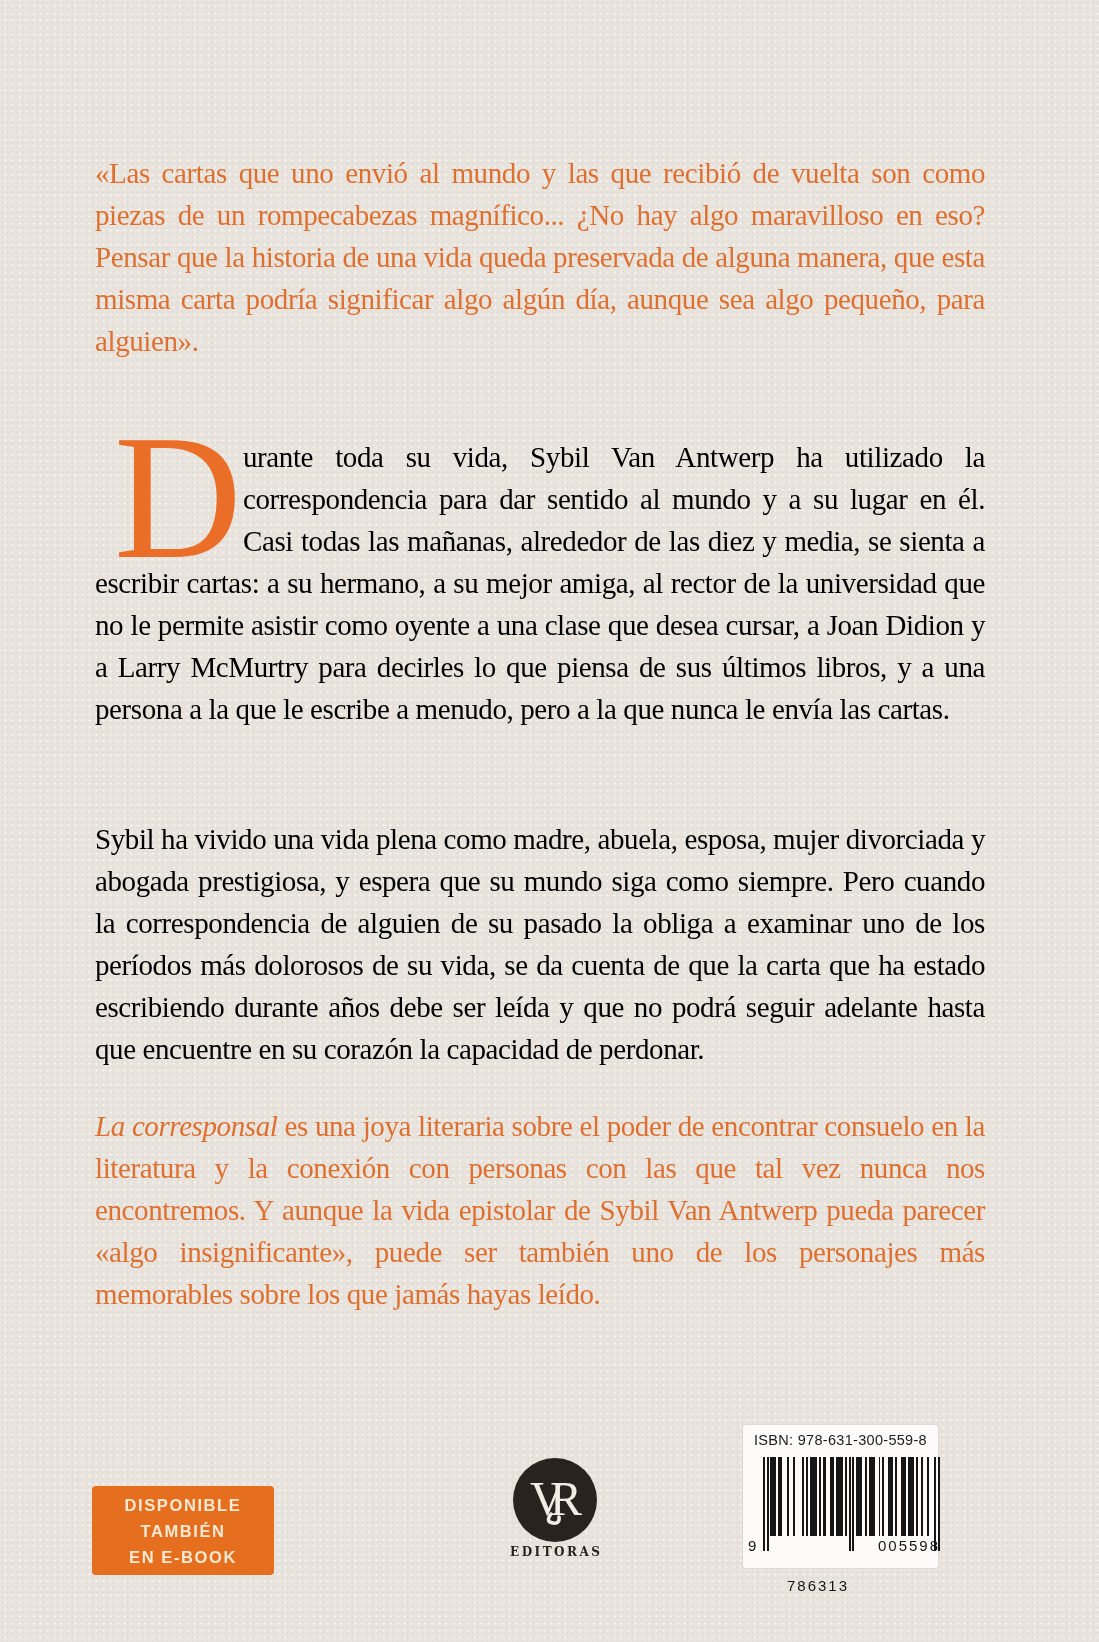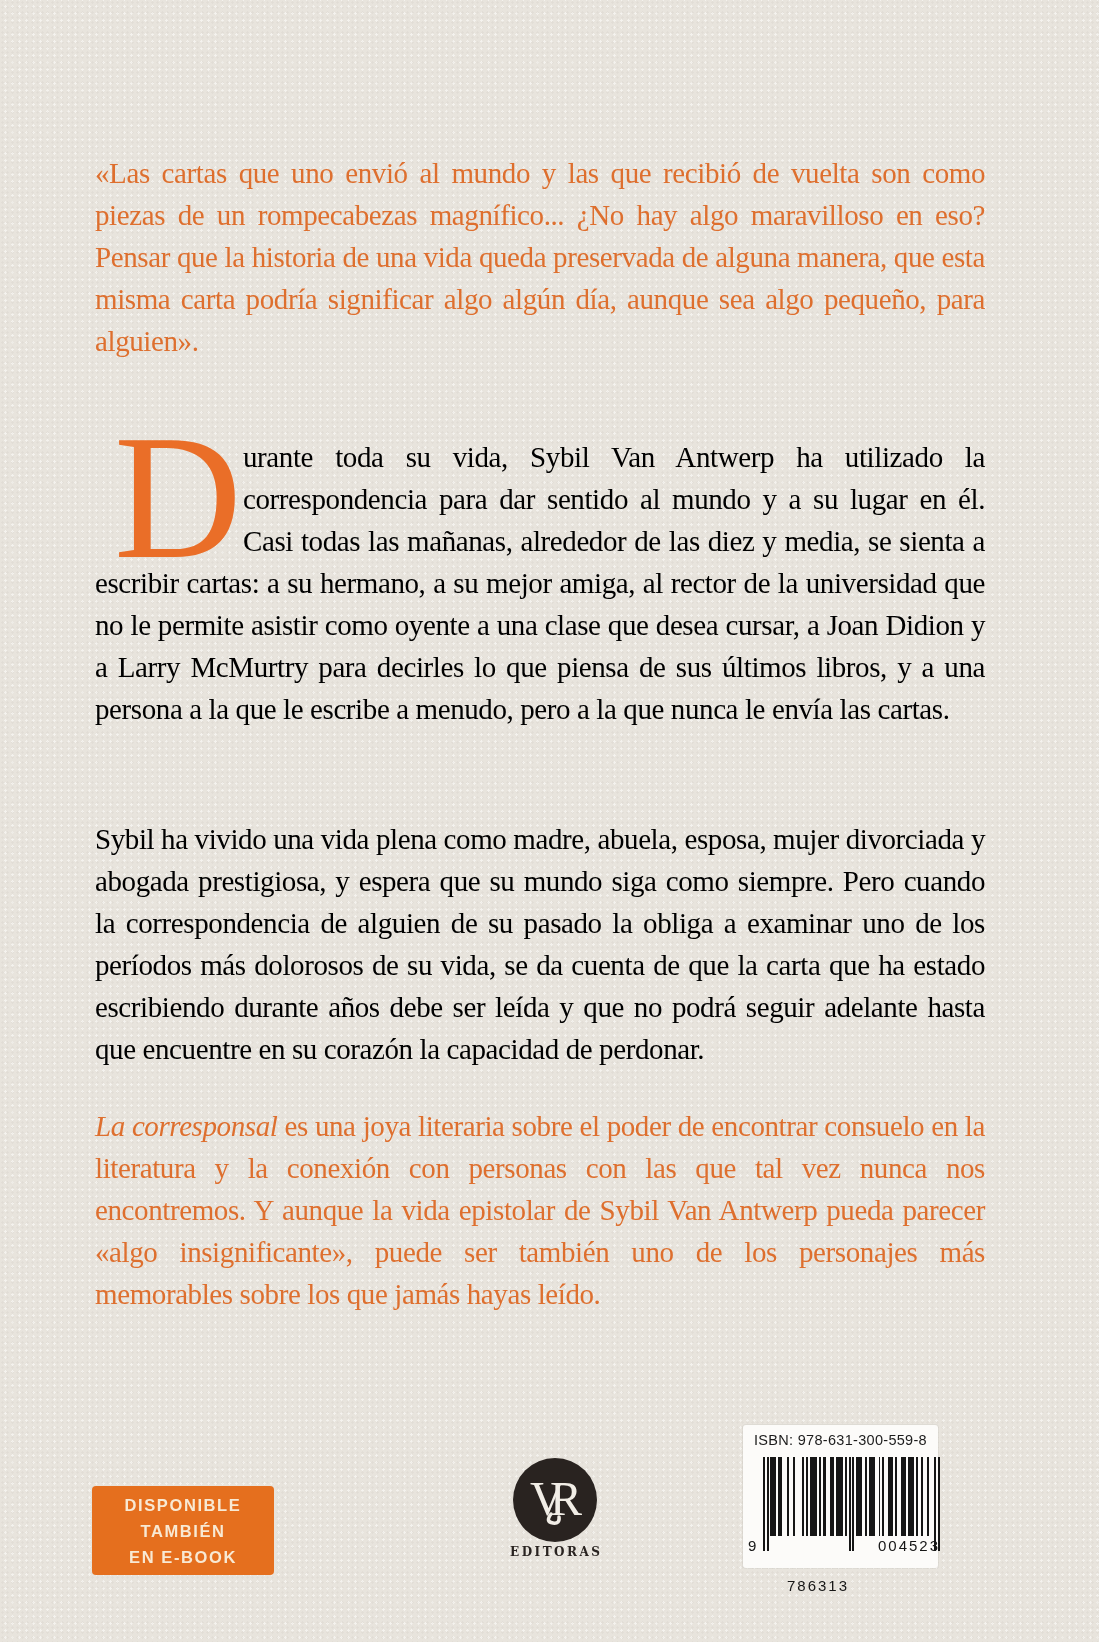--- a/index.html
+++ b/index.html
@@ -118,14 +118,14 @@
       <div class="bar" style="left: 137.87px; width: 5.59px; height: 79px;"></div>
       <div class="bar" style="left: 145.33px; width: 5.59px; height: 79px;"></div>
       <div class="bar" style="left: 152.78px; width: 1.86px; height: 79px;"></div>
       <div class="bar" style="left: 158.37px; width: 1.86px; height: 79px;"></div>
       <div class="bar" style="left: 163.96px; width: 1.86px; height: 79px;"></div>
       <div class="bar" style="left: 171.41px; width: 1.86px; height: 94px;"></div>
       <div class="bar" style="left: 175.14px; width: 1.86px; height: 94px;"></div>
     </div>
   <span class="ean-digit ean-first">9</span>
   <span class="ean-digit ean-g1">786313</span>
-  <span class="ean-digit ean-g2">004523</span>
+  <span class="ean-digit ean-g2">005598</span>
 </div>
 
 </body></html>

